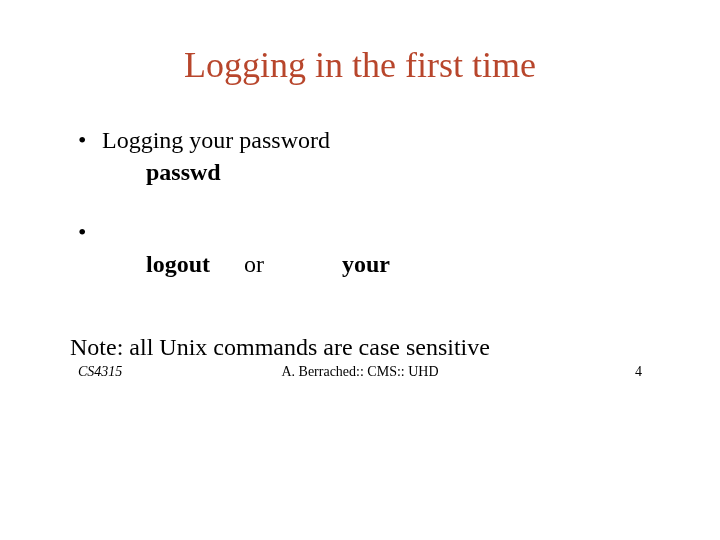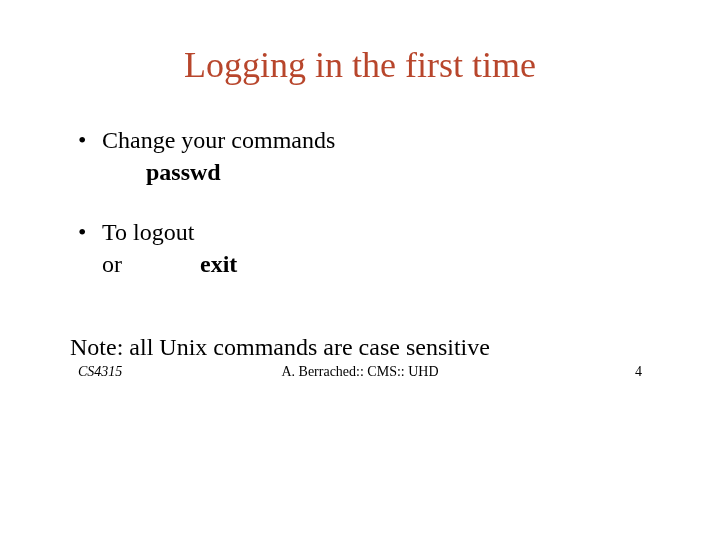--- a/index.html
+++ b/index.html
@@ -90,35 +90,35 @@
 <body>
 
 <div class="slide">
 
   <div class="title">Logging in the first time</div>
 
   <div class="content">
 
     <div class="row">
       <span class="bullet-dot">•</span>
-      <span>Change your commands</span>
+      <span>Logging your password</span>
     </div>
     <div class="row indent">
       <span class="bold">passwd</span>
     </div>
 
     <div class="gap"></div>
 
     <div class="row">
       <span class="bullet-dot">•</span>
-      <span>To logout</span>
     </div>
     <div class="row indent cmd-line">
+      <span class="bold">logout</span>
       <span>or</span>
-      <span class="bold">exit</span>
+      <span class="bold">your</span>
     </div>
 
   </div>
 
   <div class="note">Note: all Unix commands are case sensitive</div>
 
   <div class="footer">
     <span class="footer-left">CS4315</span>
     <span class="footer-center">A. Berrached:: CMS:: UHD</span>
     <span class="footer-right">4</span>

